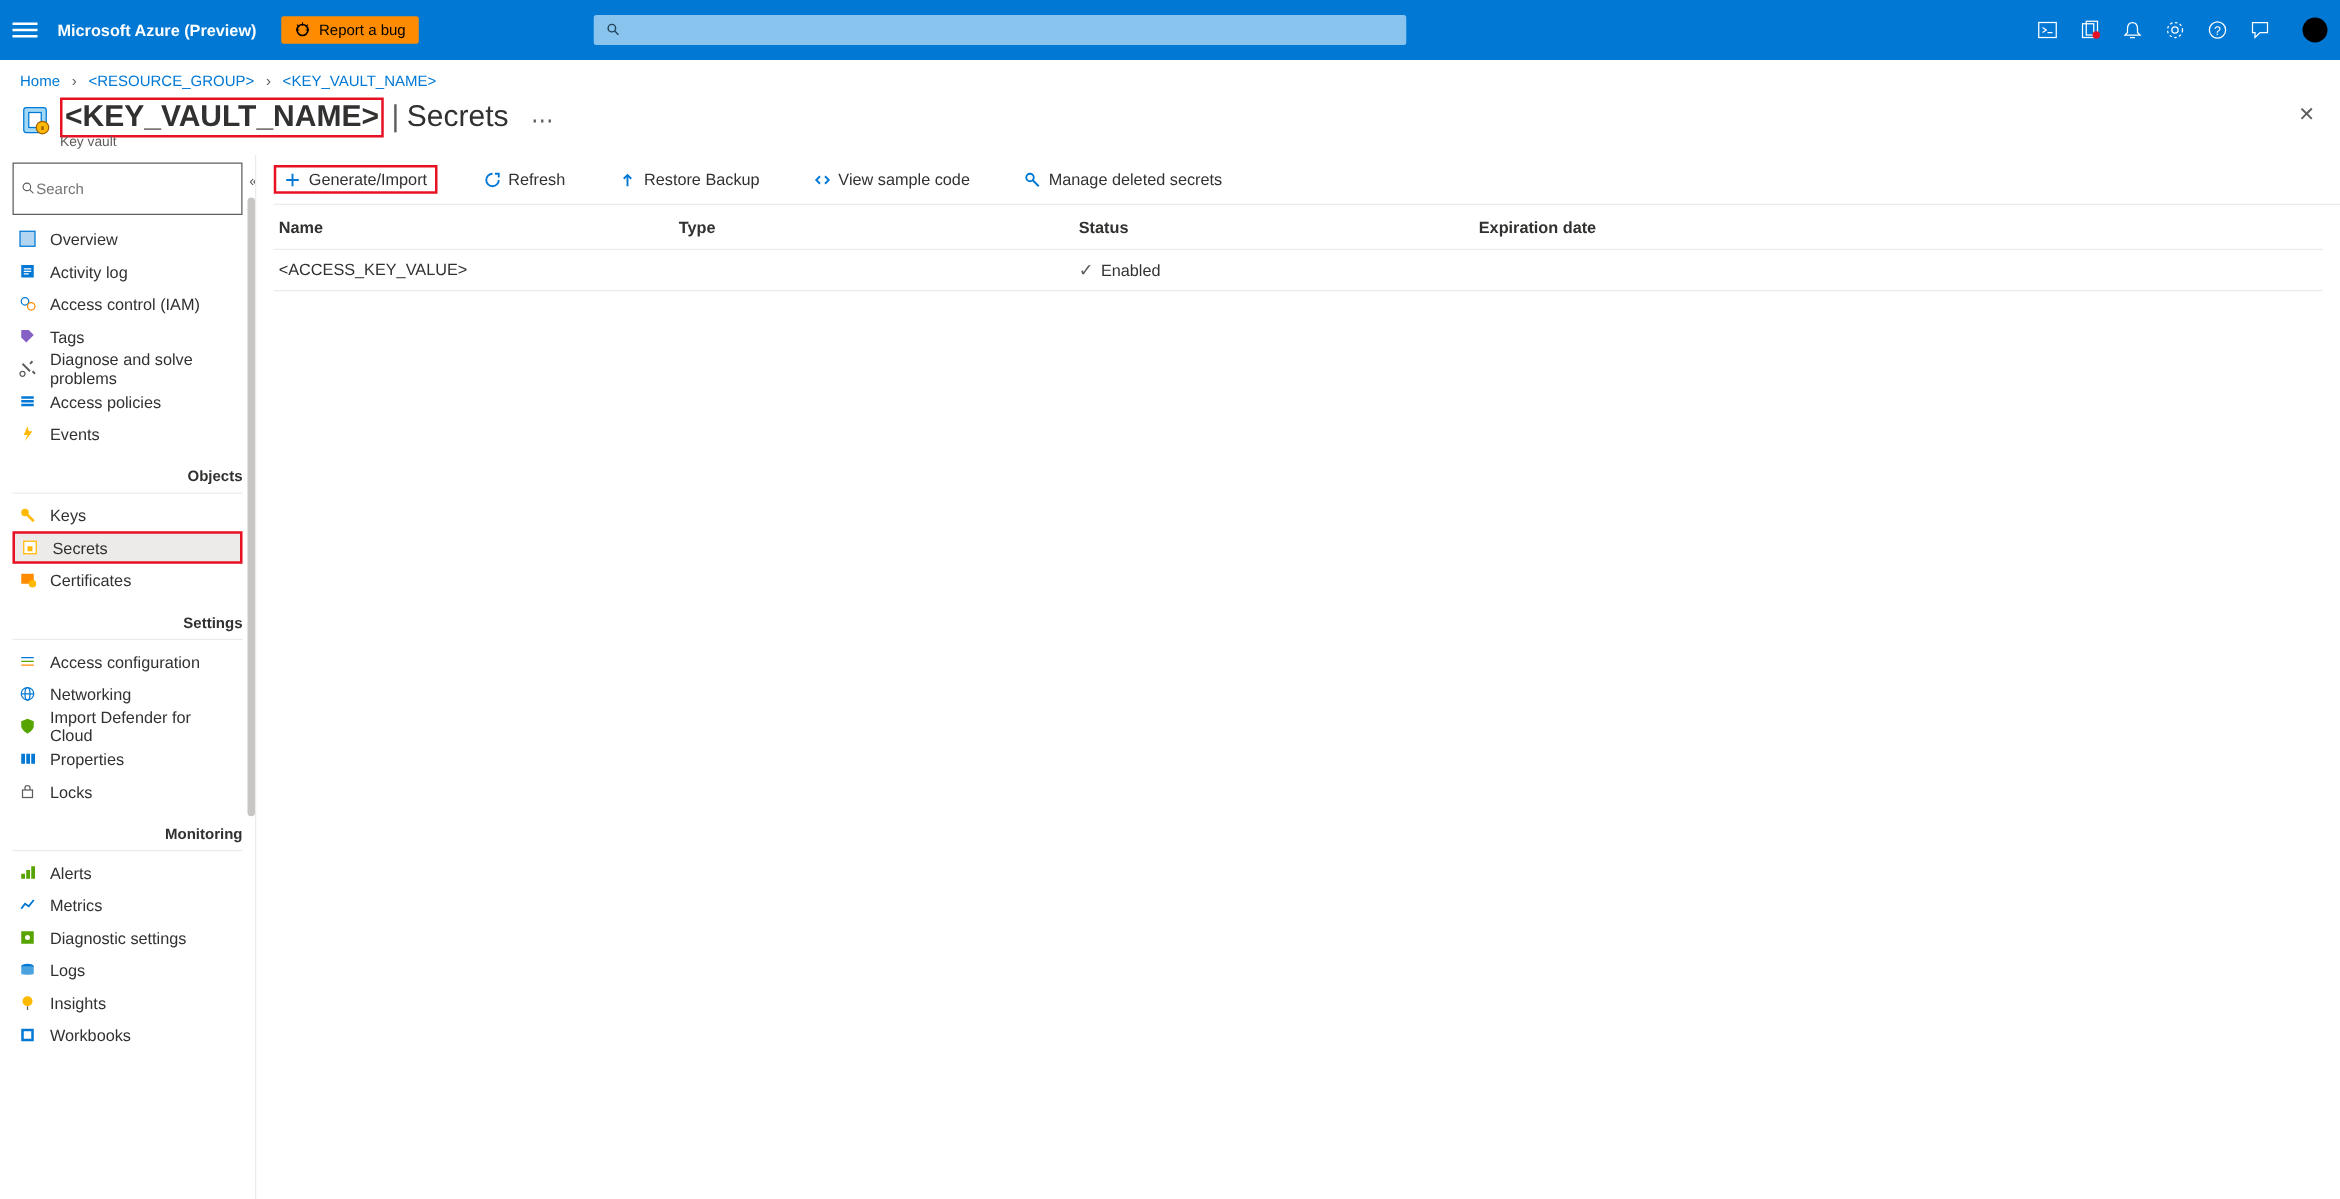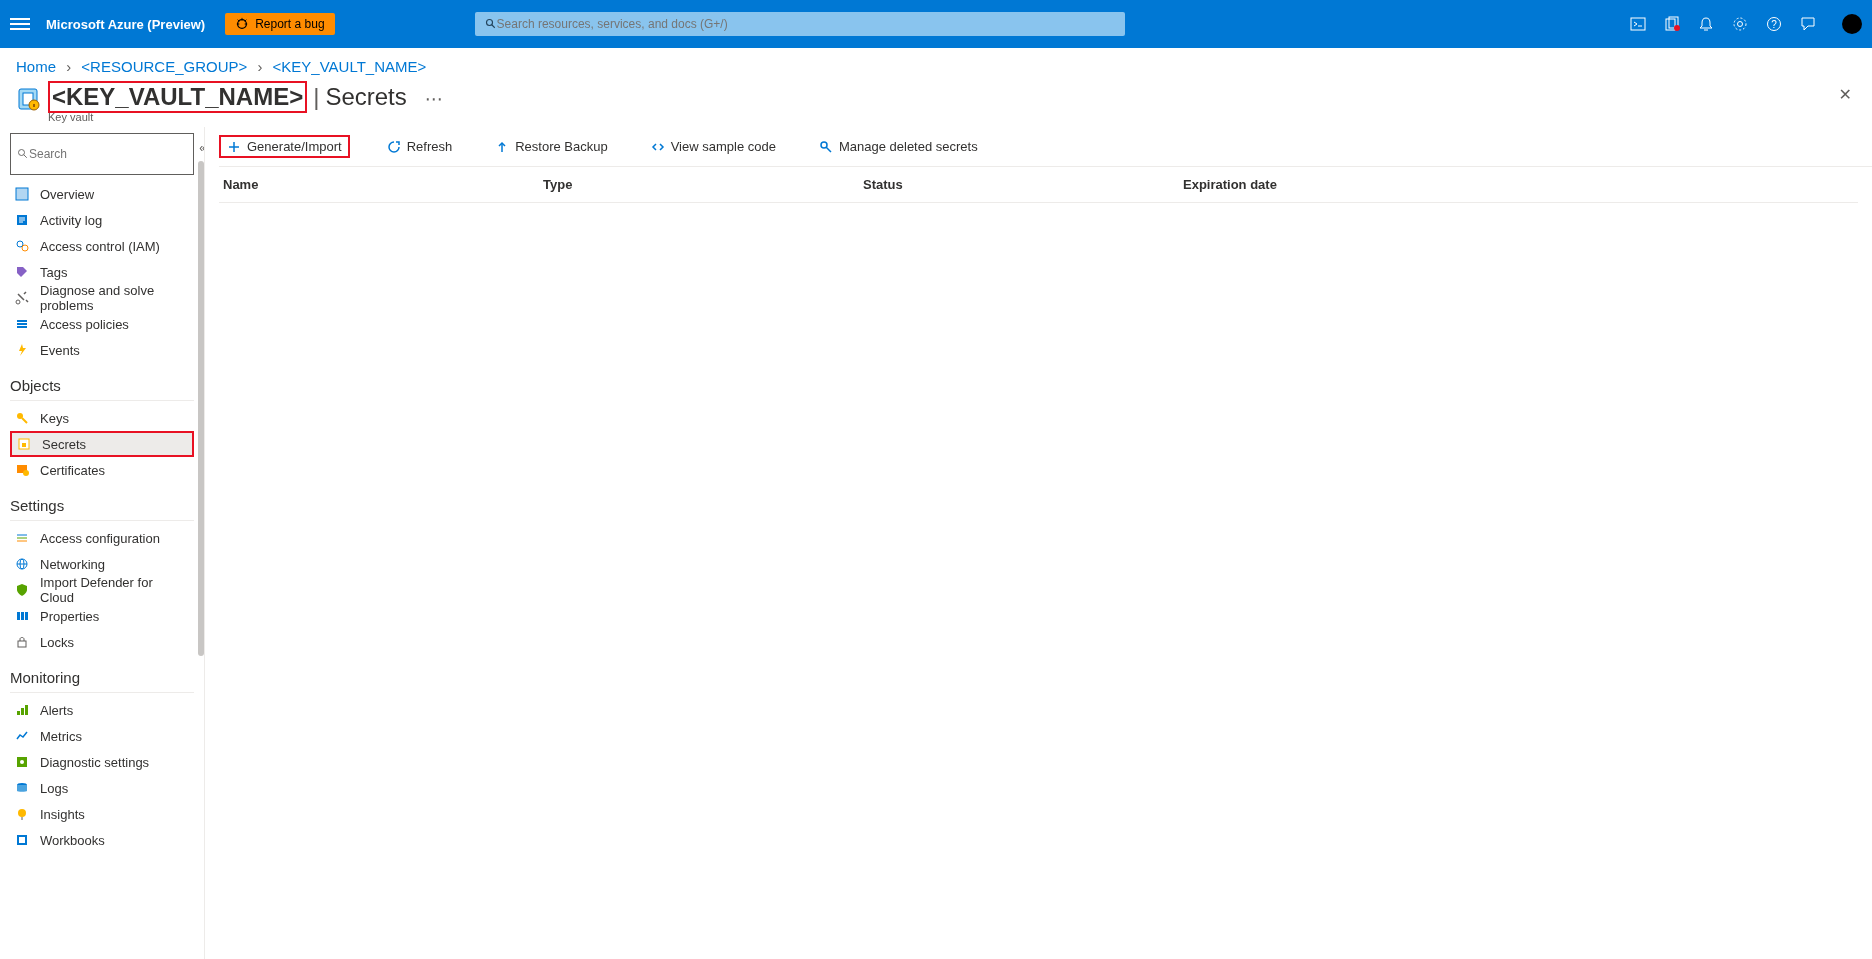--- a/index.html
+++ b/index.html
@@ -10,21 +10,21 @@
   .topbar .hamburger { width: 20px; display: flex; flex-direction: column; gap: 3px; cursor: pointer; margin-right: 16px; }
   .topbar .hamburger span { height: 2px; background: #fff; }
   .topbar .brand { font-weight: 600; font-size: 13px; margin-right: 20px; }
   .report-bug { background: #ff8c00; color: #000000; padding: 4px 10px; border-radius: 2px; font-size: 12px; display: flex; align-items: center; gap: 6px; cursor: pointer;}
   .search-global { margin-left: 140px; width: 650px; height: 24px; background: #89c4ee; border-radius: 2px; display: flex; align-items: center; padding: 0 10px; color: #22425a;}
   .search-global input { flex: 1; background: transparent; border: none; outline: none; font-size: 12px; color: #103050; }
   .top-icons { margin-left: auto; display: flex; align-items: center; gap: 18px; }
   .top-icons .ticon { width: 16px; height: 16px; display: flex; align-items: center; justify-content: center; color: #fff; cursor: pointer;}
   .avatar { width: 20px; height: 20px; border-radius: 50%; background: #000; cursor: pointer; margin-left: 8px;}
 
-  .breadcrumb { padding: 10px 16px 6px 16px; font-size: 15px; color: #605e5c;}
+  .breadcrumb { padding: 10px 16px 6px 16px; font-size: 12px; color: #605e5c;}
   .breadcrumb a { color: #0078d4; }
   .breadcrumb .sep { margin: 0 6px; color: #605e5c; }
 
   .page-head { padding: 0 16px 4px 16px; display: flex; align-items: flex-start; position: relative;}
   .page-head .kv-icon { width: 24px; height: 24px; margin-right: 8px; margin-top: 6px; position: relative; }
   .title-wrap { display: flex; flex-direction: column;}
   .title-row { display: flex; align-items: center; gap: 6px;}
   .title-main { font-size: 24px; font-weight: 600; }
   .title-sub { font-size: 24px; font-weight: 400; }
   .title-bar { font-size: 24px; font-weight: 300; color: #605e5c;}
@@ -33,21 +33,21 @@
   .close-x { position: absolute; right: 20px; top: 4px; font-size: 16px; color: #605e5c; cursor: pointer;}
   .red-box-1 { border: 2px solid #e81123; padding: 0 2px;}
 
   .body-row { display: flex; height: calc(100vh - 100px); }
   .sidebar { width: 205px; border-right: 1px solid #edebe9; padding: 6px 10px; overflow-y: auto; position: relative;}
   .sidebar .search-box { display: flex; align-items: center; border: 1px solid #605e5c; height: 42px; padding: 0 6px; margin-bottom: 6px;}
   .sidebar .search-box input { border: none; outline: none; font-size: 12px; flex: 1;}
   .collapse-btn { position: absolute; right: -2px; top: 14px; font-size: 12px; color: #605e5c; cursor: pointer;}
   .menu-item { display: flex; align-items: center; gap: 10px; height: 26px; padding: 0 4px; cursor: pointer; font-size: 13px;}
   .menu-item .micon { width: 16px; height: 16px; display: flex; align-items: center; justify-content: center; flex-shrink:0;}
-  .section-head { font-weight: 400; font-size: 15px; margin: 14px 0 6px 0; }
+  .section-head { font-weight: 700; font-size: 12px; margin: 14px 0 6px 0; text-align: right; }
   .section-head + .divider, .divider { height: 1px; background: #edebe9; margin: 4px 0 4px 0;}
   .selected { background: #edebe9;}
   .red-box-2 { border: 2px solid #e81123;}
 
   .main { flex: 1; display: flex; flex-direction: column; padding: 0 0 0 14px;}
   .toolbar { display: flex; align-items: center; gap: 31px; height: 40px; border-bottom: 1px solid #edebe9;}
   .tool-btn { display: flex; align-items: center; gap: 6px; font-size: 13px; color: #323130; cursor: pointer; padding: 4px 6px;}
   .tool-btn .ticon2 { width: 14px; height: 14px; color: #0078d4; display:flex; align-items:center; justify-content:center;}
   .red-box-3 { border: 2px solid #e81123; padding: 2px 6px;}
 
@@ -88,21 +88,20 @@
     </span>
     <span>Report a bug</span>
   </div>
   <div class="search-global">
     <span>
       <svg width="12" height="12" viewBox="0 0 16 16">
           <circle cx="6" cy="6" r="4" fill="none" stroke="#22425a" stroke-width="1.5"></circle>
           <line x1="9" y1="9" x2="13" y2="13" stroke="#22425a" stroke-width="1.5"></line>
         </svg>
     </span>
-    <input placeholder="Search resources, services, and docs (G+/)" style="">
   </div>
   <div class="top-icons">
     <div class="ticon">
         <svg width="16" height="16" viewBox="0 0 16 16">
           <rect x="1" y="2" width="14" height="12" fill="none" stroke="#fff"></rect>
           <polyline points="4,6 7,8 4,10" fill="none" stroke="#fff"></polyline>
           <line x1="8" y1="10" x2="12" y2="10" stroke="#fff"></line>
         </svg>
       </div>
     <div class="ticon">
@@ -438,14 +437,23 @@
       </div>
     </div>
 
     <div class="table-head">
       <div class="col-name">Name</div>
       <div class="col-type">Type</div>
       <div class="col-status">Status</div>
       <div class="col-exp">Expiration date</div>
     </div>
 
+    <div class="table-row">
+      <div class="col-name">&lt;ACCESS_KEY_VALUE&gt;</div>
+      <div class="col-type"></div>
+      <div class="col-status status-cell">
+        <span class="check">✓</span>
+        <span>Enabled</span>
+      </div>
+      <div class="col-exp"></div>
+    </div>
   </div>
 </div>
 
 </body></html>

